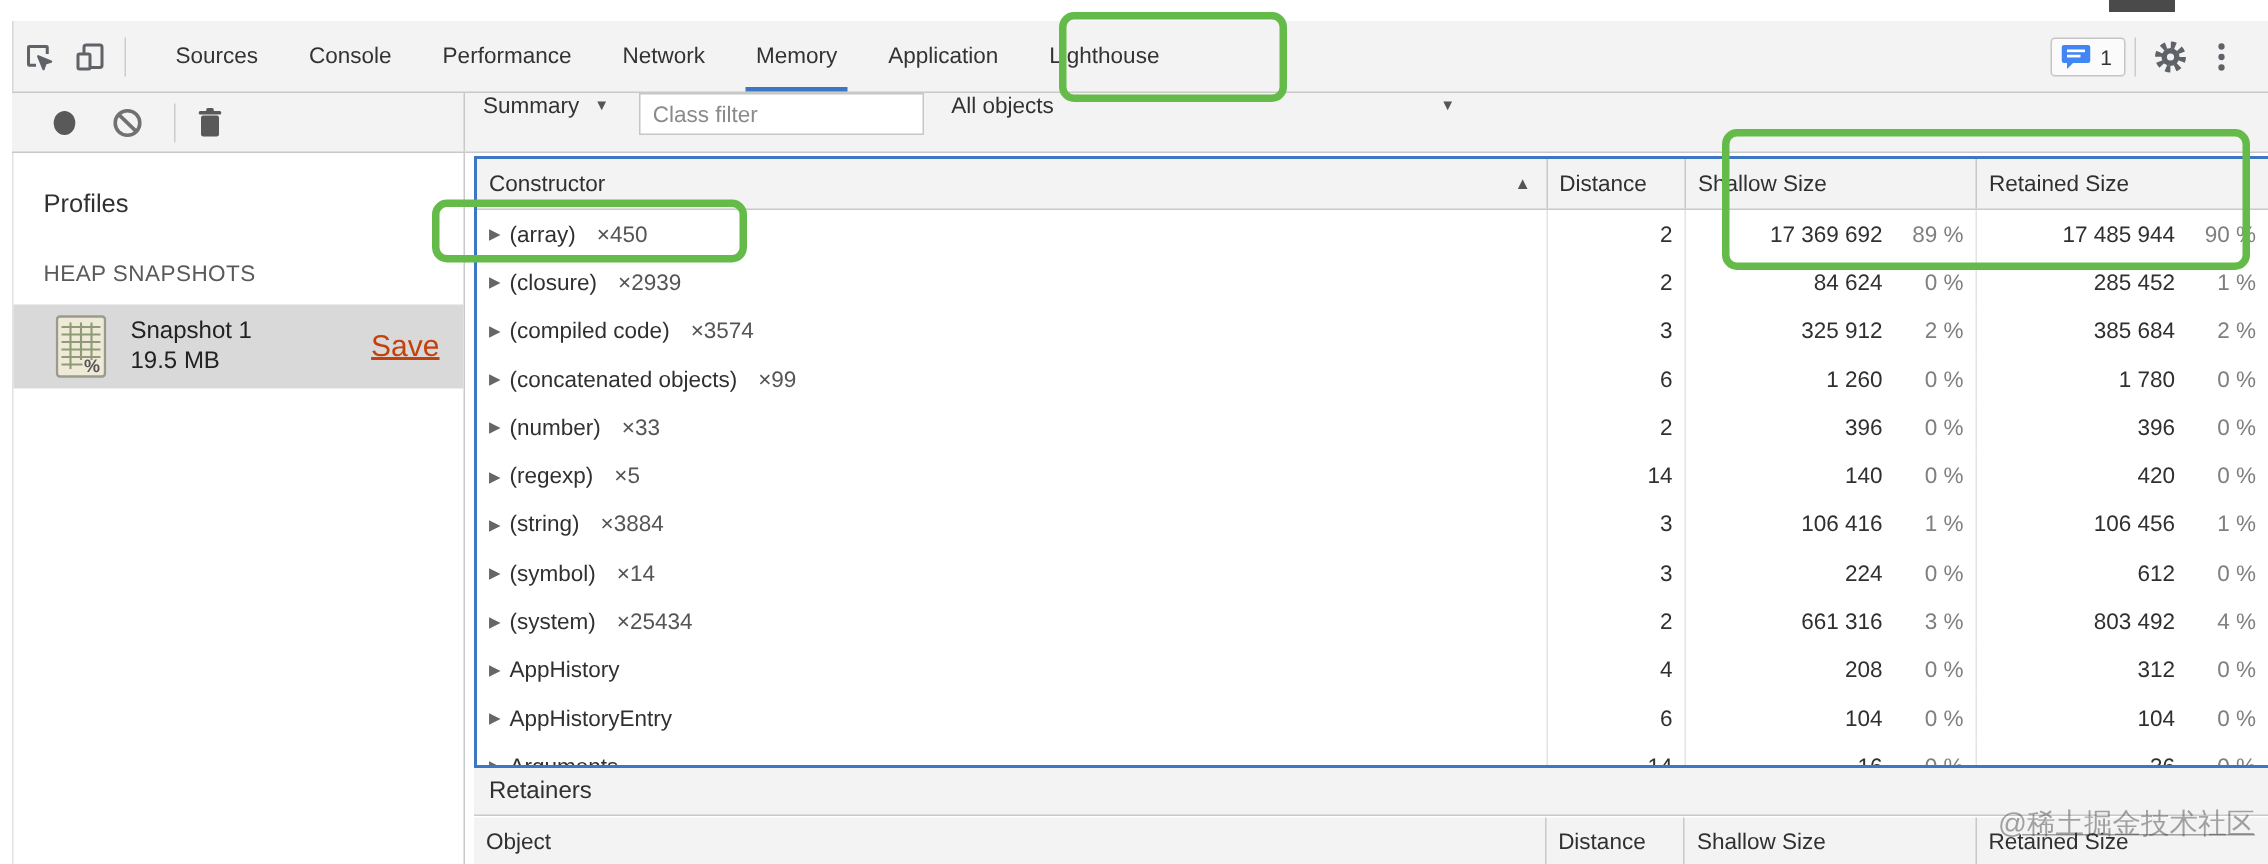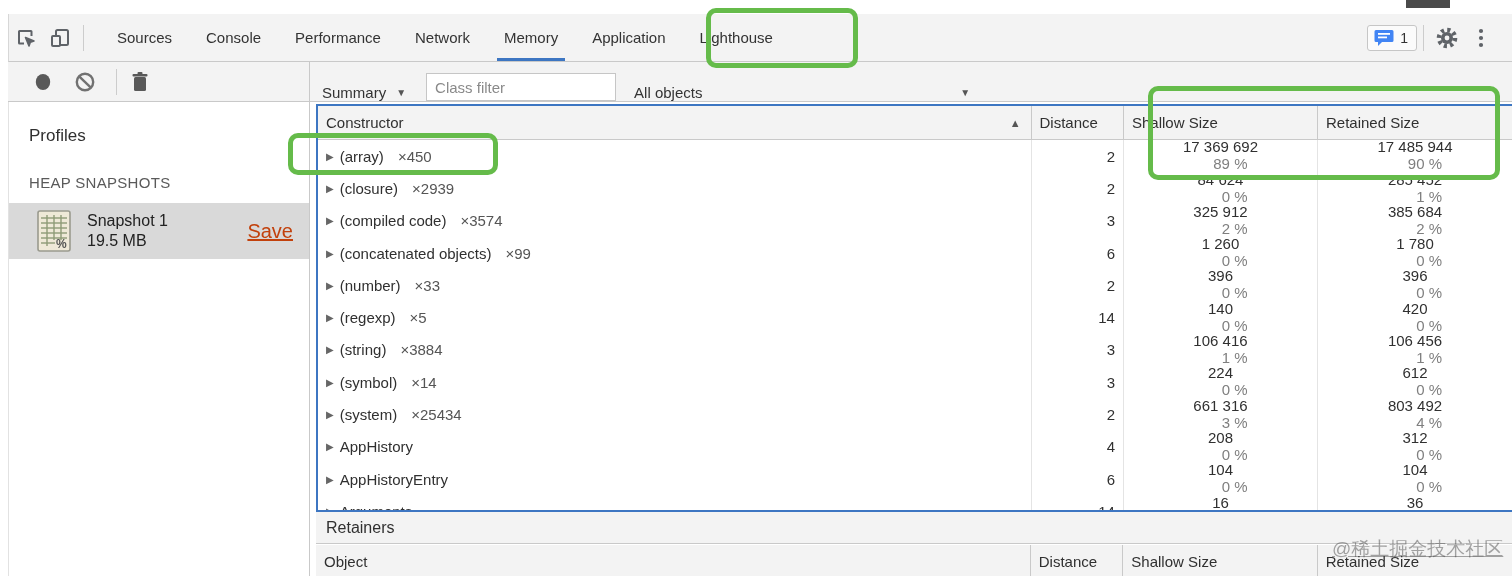--- a/index.html
+++ b/index.html
@@ -19,21 +19,21 @@
   .tab.active::after { content:""; position:absolute; left:10px; right:10px; bottom:0;
          height:3px; background:var(--blue); }
   .tabbar-right { margin-left:auto; display:flex; align-items:center; padding-right:14px; }
   .badge-box { display:flex; align-items:center; gap:6px; border:1px solid #c6c6c6; background:#fbfbfb;
          border-radius:3px; padding:3px 8px 3px 6px; cursor:pointer; }
   .badge-count { font-size:14px; color:#333; }
   .notch { position:absolute; left:1406px; top:0; width:44px; height:8px; background:#4a4a4a; }
 
   
   .toolbar2 { position:absolute; left:8px; top:62px; right:0; height:40px; background:#f3f3f3;
-         border-bottom:1px solid #c9c9c9; display:flex; align-items:flex-end; }
+         border-bottom:1px solid #c9c9c9; display:flex; align-items:flex-start; }
   .tb2-left { width:302px; display:flex; align-items:center; padding-left:18px;
          border-right:1px solid #c9c9c9; height:100%; }
   .tb2-left .tbtn { margin-right:8px; }
   .select { display:flex; align-items:center; gap:10px; padding:0 12px; cursor:pointer; color:#333; }
   .caret { font-size:10px; color:#555; }
   .class-filter { width:190px; height:28px; border:1px solid #c6c6c6; background:#fff;
          padding:0 8px; font-size:15px; color:#333; font-family:"Liberation Sans",sans-serif; margin-left:8px; }
   .class-filter::placeholder { color:#8a8a8a; }
   .allobjects { display:flex; align-items:center; margin-left:6px; width:360px; justify-content:space-between; cursor:pointer; }
 
@@ -58,21 +58,21 @@
   .hc-ctor { width:737px; justify-content:space-between; }
   .hc-dist { width:95px; }
   .hc-shal { width:200px; }
   .hc-ret  { width:200px; border-right:none; }
   .sort-arrow { font-size:11px; color:#555; margin-right:2px; }
   .rows { height:374px; overflow:hidden; }
   .grow { height:32.3px; cursor:pointer; }
   .cell { height:100%; display:flex; align-items:center; padding:0 8px; border-right:1px solid #e4e4e4; }
   .c-ctor { width:737px; }
   .c-dist { width:95px; justify-content:flex-end; }
-  .c-size { width:200px; justify-content:flex-end;flex-direction:column; }
+  .c-size { width:200px; justify-content:flex-end; }
   .c-size:last-child { border-right:none; }
   .tri { color:#666; font-size:10px; margin-right:6px; }
   .cname { color:#303030; }
   .ccount { color:#555; margin-left:14px; }
   .num { text-align:right; }
   .pct { width:46px; text-align:right; color:#7f7f7f; margin-left:8px; flex:none; }
 
   
   .retainers-bar { position:absolute; left:316px; top:512px; right:0; height:32px; background:#f3f3f3;
           border-bottom:1px solid #c9c9c9; display:flex; align-items:center; padding-left:10px;

